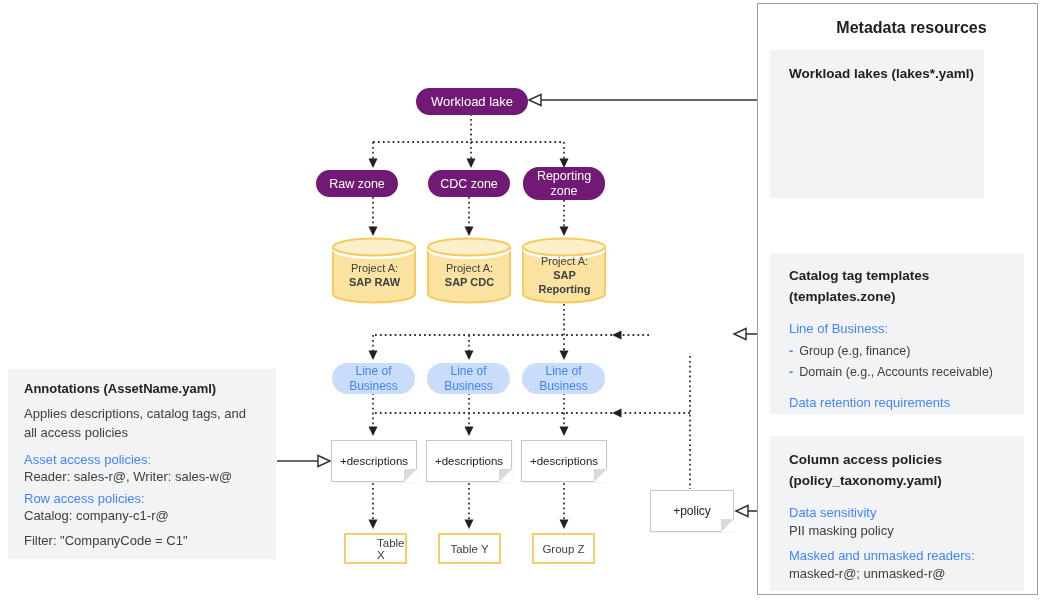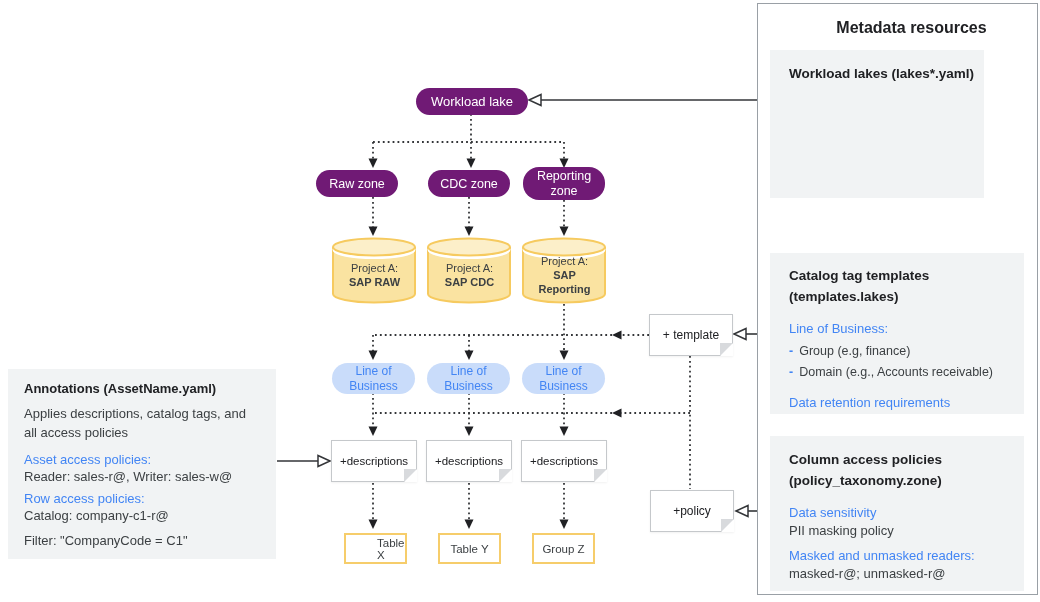--- a/index.html
+++ b/index.html
@@ -170,21 +170,20 @@
     <span class="wrapbox">Line of Business</span>
   </div>
   <div class="pill lob" style="left:522px;top:363px;width:83px;height:31px;">
     <span class="wrapbox">Line of Business</span>
   </div>
 
   <div class="note" style="left:331px;top:440px;width:86px;height:42px;font-size:11.5px;">+descriptions</div>
   <div class="note" style="left:426px;top:440px;width:86px;height:42px;font-size:11.5px;">+descriptions</div>
   <div class="note" style="left:521px;top:440px;width:86px;height:42px;font-size:11.5px;">+descriptions</div>
 
-  <div class="note" style="left:649px;top:314px;width:84px;height:42px;">+ template</div>
   <div class="note" style="left:650px;top:490px;width:84px;height:42px;">+policy</div>
 
   <div class="tbl" style="left:344px;top:533px;width:63px;height:31px;padding-left:31px;">Table X</div>
   <div class="tbl" style="left:438px;top:533px;width:63px;height:31px;">Table Y</div>
   <div class="tbl" style="left:532px;top:533px;width:63px;height:31px;">Group Z</div>
 
   <div class="lpanel">
     <div class="lp-title">Annotations (AssetName.yaml)</div>
     <div class="lp-body">Applies descriptions, catalog tags, and all access policies</div>
     <div class="lp-blue">Asset access policies:</div>
@@ -197,38 +196,38 @@
   <div class="rpanel">
     <div class="rp-title">Metadata resources</div>
 
     <div class="gbox" style="left:12px;top:46px;width:214px;height:148px;padding:14px 0 0 19px;">
       <div class="gb-head">Workload lakes (lakes*.yaml)</div>
     </div>
 
     <div class="gbox" style="left:12px;top:249px;width:254px;height:161px;padding:13px 0 0 19px;">
       <div class="gb-head">
         <div>Catalog tag templates</div>
-        <div>(templates.lakes)</div>
+        <div>(templates.zone)</div>
       </div>
       <div class="gb-blue" style="margin-top:13px;">Line of Business:</div>
       <div class="bul" style="margin-top:5px;">
         <span class="dash">-</span>
         <span>Group (e.g, finance)</span>
       </div>
       <div class="bul">
         <span class="dash">-</span>
         <span>Domain (e.g., Accounts receivable)</span>
       </div>
       <div class="gb-blue" style="margin-top:12px;">Data retention requirements</div>
     </div>
 
     <div class="gbox" style="left:12px;top:432px;width:254px;height:155px;padding:14px 0 0 19px;">
       <div class="gb-head">
         <div>Column access policies</div>
-        <div>(policy_taxonomy.zone)</div>
+        <div>(policy_taxonomy.yaml)</div>
       </div>
       <div class="gb-blue" style="margin-top:13px;">Data sensitivity</div>
       <div class="gb-body" style="margin-top:3px;">PII masking policy</div>
       <div class="gb-blue" style="margin-top:10px;">Masked and unmasked readers:</div>
       <div class="gb-body" style="margin-top:3px;">masked-r@; unmasked-r@</div>
     </div>
   </div>
 
 </div>
 

